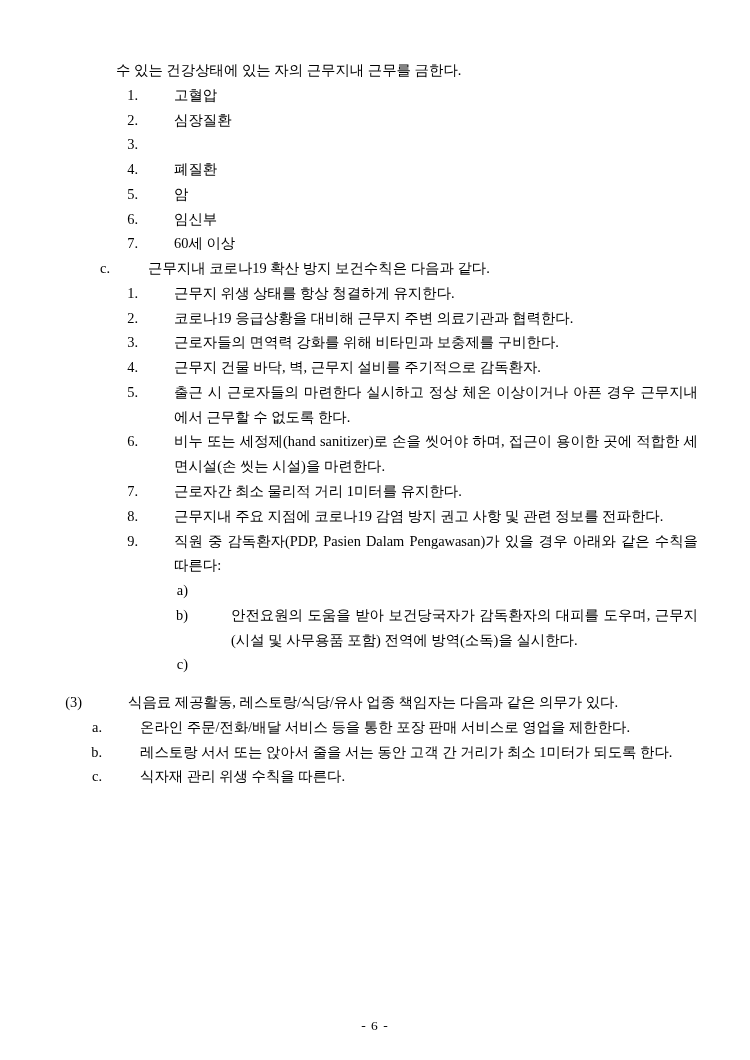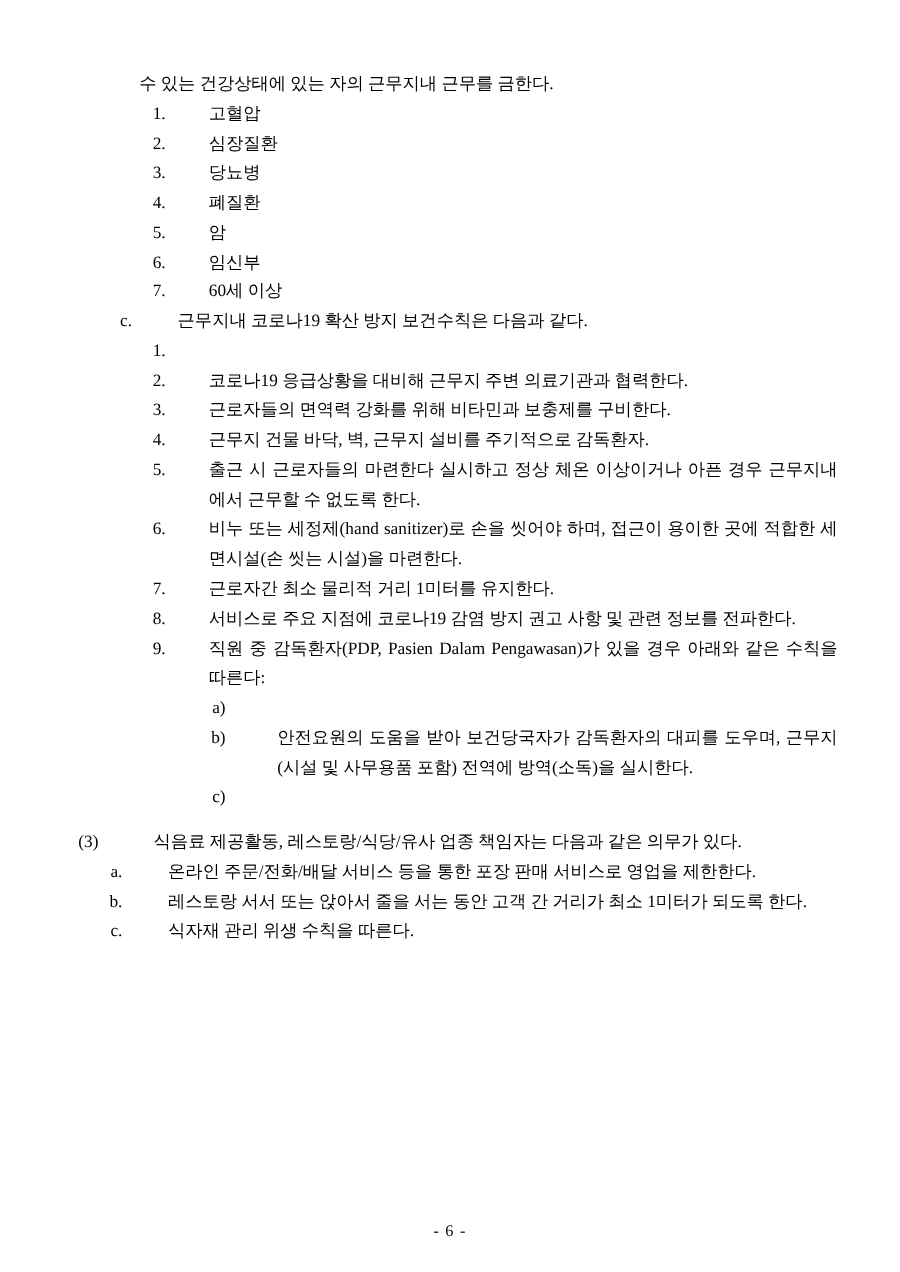--- a/index.html
+++ b/index.html
@@ -91,21 +91,20 @@
     <div class="row lvl-num">
       <div class="marker marker-w-sm">1.</div>
       <div class="text hang-num">고혈압</div>
     </div>
     <div class="row lvl-num">
       <div class="marker marker-w-sm">2.</div>
       <div class="text hang-num">심장질환</div>
     </div>
     <div class="row lvl-num">
       <div class="marker marker-w-sm">3.</div>
-      <div class="text hang-num">당뇨병</div>
     </div>
     <div class="row lvl-num">
       <div class="marker marker-w-sm">4.</div>
       <div class="text hang-num">폐질환</div>
     </div>
     <div class="row lvl-num">
       <div class="marker marker-w-sm">5.</div>
       <div class="text hang-num">암</div>
     </div>
     <div class="row lvl-num">
@@ -117,20 +116,21 @@
       <div class="text hang-num">60세 이상</div>
     </div>
 
     <div class="row lvl-alpha">
       <div class="marker marker-w-md">c.</div>
       <div class="text hang-lvl2">근무지내 코로나19 확산 방지 보건수칙은 다음과 같다.</div>
     </div>
 
     <div class="row lvl-alnum">
       <div class="marker marker-w-sm">1.</div>
+      <div class="text hang-num">근무지 위생 상태를 항상 청결하게 유지한다.</div>
     </div>
     <div class="row lvl-alnum">
       <div class="marker marker-w-sm">2.</div>
       <div class="text hang-num">코로나19 응급상황을 대비해 근무지 주변 의료기관과 협력한다.</div>
     </div>
     <div class="row lvl-alnum">
       <div class="marker marker-w-sm">3.</div>
       <div class="text hang-num">근로자들의 면역력 강화를 위해 비타민과 보충제를 구비한다.</div>
     </div>
     <div class="row lvl-alnum">
@@ -144,21 +144,21 @@
     <div class="row lvl-alnum">
       <div class="marker marker-w-sm">6.</div>
       <div class="text hang-num">비누 또는 세정제(hand sanitizer)로 손을 씻어야 하며, 접근이 용이한 곳에 적합한 세면시설(손 씻는 시설)을 마련한다.</div>
     </div>
     <div class="row lvl-alnum">
       <div class="marker marker-w-sm">7.</div>
       <div class="text hang-num">근로자간 최소 물리적 거리 1미터를 유지한다.</div>
     </div>
     <div class="row lvl-alnum">
       <div class="marker marker-w-sm">8.</div>
-      <div class="text hang-num">서비스로 주요 지점에 코로나19 감염 방지 권고 사항 및 관련 정보를 전파한다.</div>
+      <div class="text hang-num">근무지내 주요 지점에 코로나19 감염 방지 권고 사항 및 관련 정보를 전파한다.</div>
     </div>
     <div class="row lvl-alnum">
       <div class="marker marker-w-sm">9.</div>
       <div class="text hang-num">직원 중 감독환자(PDP, Pasien Dalam Pengawasan)가 있을 경우 아래와 같은 수칙을 따른다:</div>
     </div>
 
     <div class="row lvl-paren">
       <div class="marker marker-w-lg">a)</div>
     </div>
     <div class="row lvl-paren">

